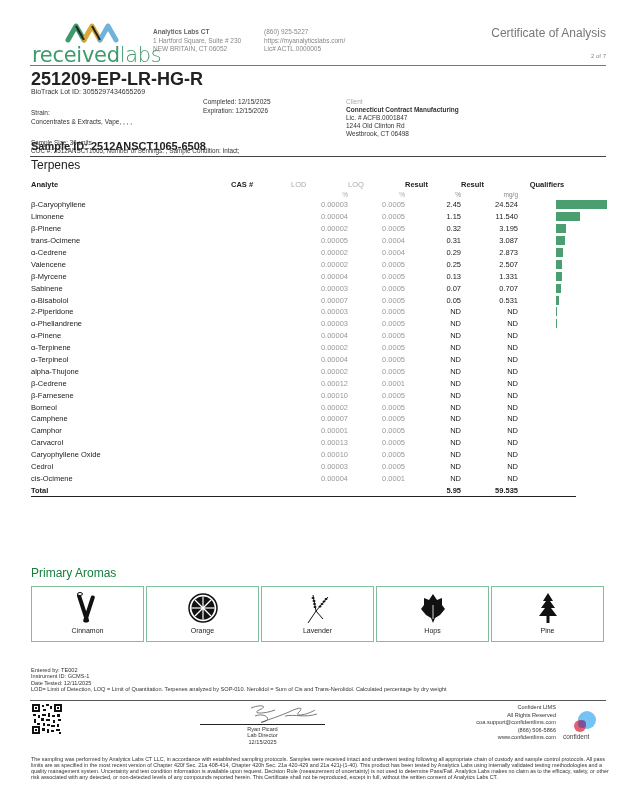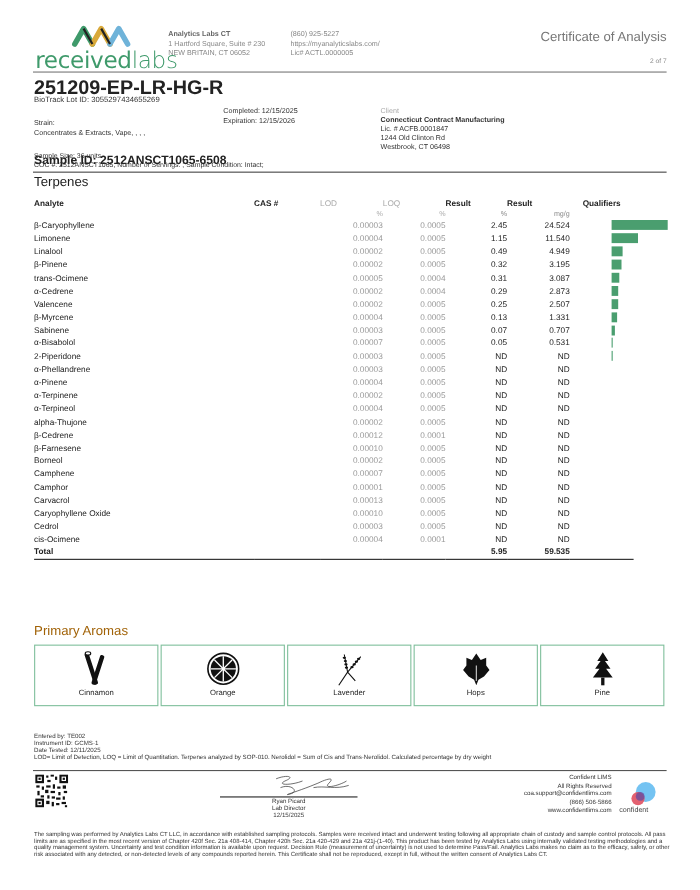--- a/index.html
+++ b/index.html
@@ -30,21 +30,21 @@
   table.terp th.an { text-align: left; }
   table.terp th.grey { color: #aaa; font-weight: normal; }
   table.terp td { height: 11.9px; padding: 0; text-align: right; color: #222; }
   table.terp td.an { text-align: left; }
   table.terp td.grey { color: #999; }
   table.terp tr.units td { color: #888; font-size: 6.5px; height: 9px; }
   table.terp tr.units td.grey { color: #aaa; }
   table.terp tr.total td { font-weight: bold; border-bottom: 1.5px solid #222; }
   .c-an { width: 200px; } .c-cas { width: 60px; } .c-lod { width: 57px; } .c-loq { width: 57px; } .c-r1 { width: 56px; } .c-r2 { width: 57px; } .c-q { width: 58px; }
   .bar { position: absolute; background: #4a9e6f; height: 9px; }
-  .arom-title { left: 31px; top: 566px; font-size: 12px; color: #a16207; }
+  .arom-title { left: 31px; top: 566px; font-size: 12px; color: #15803d; }
   .aroma { position: absolute; top: 586px; width: 113px; height: 56px; border: 1.2px solid #7fbf9c; text-align: center; }
   .aroma svg { display: block; margin: 4px auto 0; width: 30px; height: 34px; }
   .aroma .lbl { font-size: 7px; color: #222; margin-top: 2px; }
   .footer-info { left: 31px; top: 667px; font-size: 5.6px; line-height: 6.4px; color: #333; }
   .hr-foot { left: 30px; top: 700px; width: 576px; height: 1px; background: #555; }
   .qr { left: 32px; top: 704px; width: 30px; height: 30px; }
   .sig { left: 245px; top: 702px; width: 80px; height: 24px; }
   .sig-line { left: 200px; top: 724px; width: 125px; height: 1px; background: #222; }
   .signer { left: 200px; top: 726px; width: 125px; text-align: center; font-size: 5.6px; line-height: 6.3px; color: #333; }
   .lims { right: 80px; top: 704px; text-align: right; font-size: 5.6px; line-height: 7.5px; color: #333; }
@@ -135,29 +135,20 @@
         <td>24.524</td>
         <td></td>
       </tr>
       <tr>
         <td class="an">Limonene</td>
         <td></td>
         <td class="grey">0.00004</td>
         <td class="grey">0.0005</td>
         <td>1.15</td>
         <td>11.540</td>
-        <td></td>
-      </tr>
-      <tr>
-        <td class="an">Linalool</td>
-        <td></td>
-        <td class="grey">0.00002</td>
-        <td class="grey">0.0005</td>
-        <td>0.49</td>
-        <td>4.949</td>
         <td></td>
       </tr>
       <tr>
         <td class="an">β-Pinene</td>
         <td></td>
         <td class="grey">0.00002</td>
         <td class="grey">0.0005</td>
         <td>0.32</td>
         <td>3.195</td>
         <td></td>

